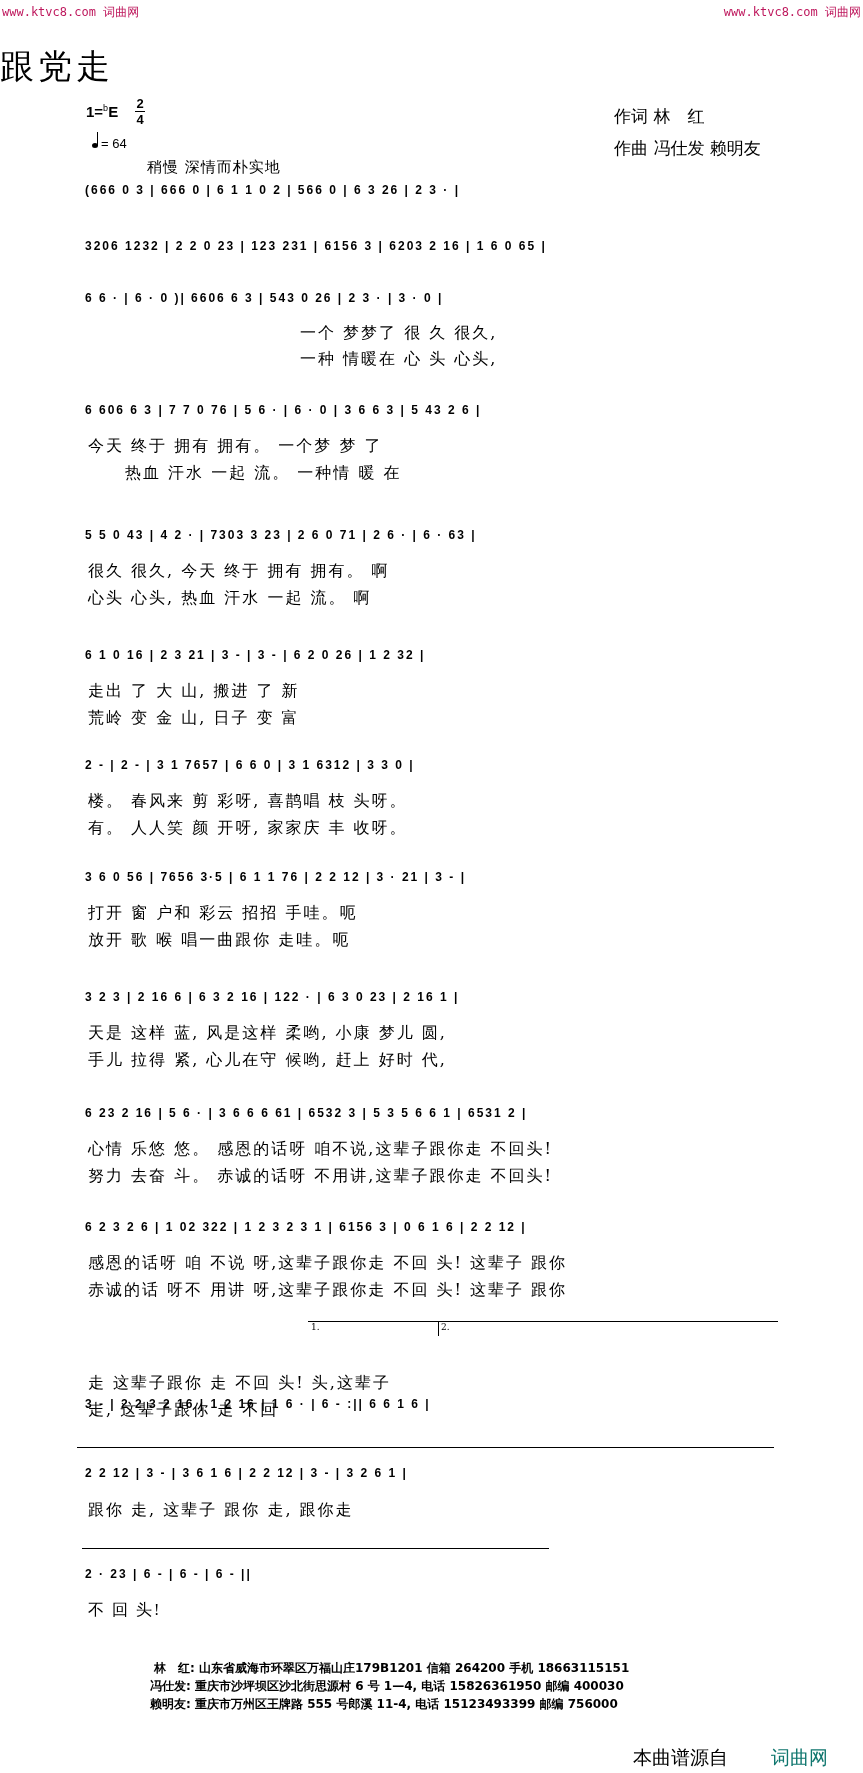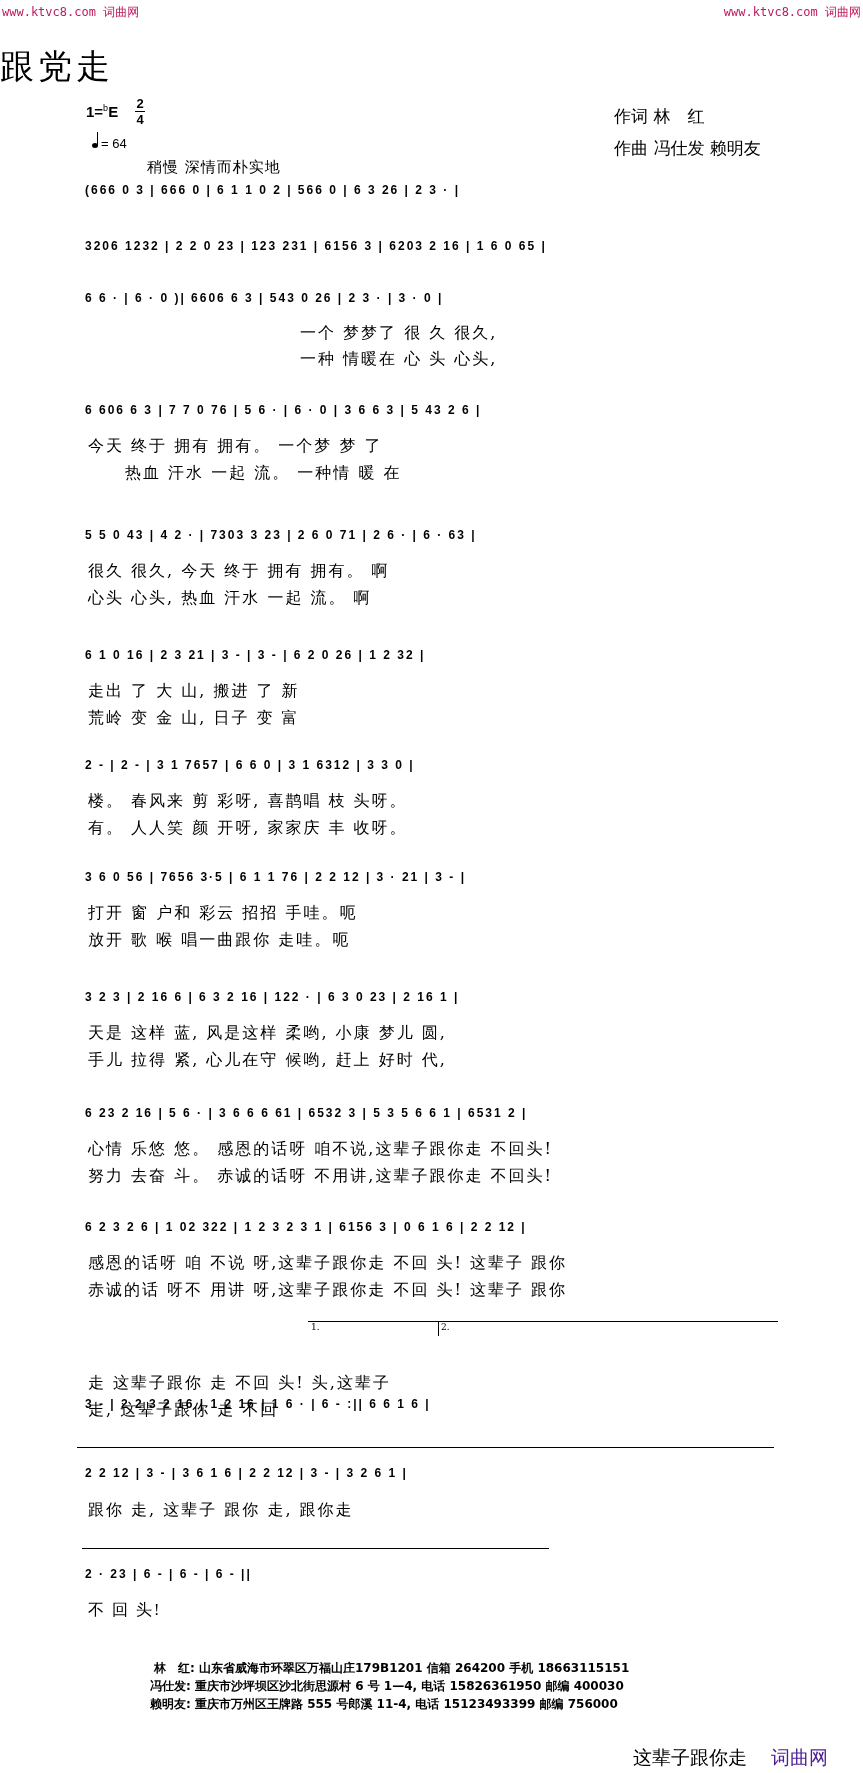--- a/index.html
+++ b/index.html
@@ -100,14 +100,14 @@
 <div class="abs lyric" style="top:1500px;">跟你        走,      这辈子 跟你       走,      跟你走</div>
 
 <div class="hline" style="left:82px; top:1548px; width:467px;"></div>
 <div class="abs staff" style="top:1567px;">2 ·  23 | 6  - | 6  - | 6  - ||</div>
 <div class="abs lyric" style="top:1600px;font-family:Liberation Serif, serif;">不    回   头!</div>
 
 <div class="abs footer" style="top:1660px;">林　红: 山东省威海市环翠区万福山庄179B1201 信箱 264200 手机 18663115151</div>
 <div class="abs footer" style="top:1678px; left:150px;">冯仕发: 重庆市沙坪坝区沙北街思源村 6 号 1—4, 电话 15826361950  邮编 400030</div>
 <div class="abs footer" style="top:1696px; left:150px;">赖明友: 重庆市万州区王牌路 555  号郎溪 11-4, 电话 15123493399  邮编 756000</div>
 
-<div class="abs source" style="left:633px;">这辈子跟你走</div>
-<div class="abs source" style="left:771px; color:#4c1d95;">词曲网</div>
+<div class="abs source" style="left:633px;">本曲谱源自</div>
+<div class="abs source" style="left:771px; color:#0f766e;">词曲网</div>
 
 </body></html>

